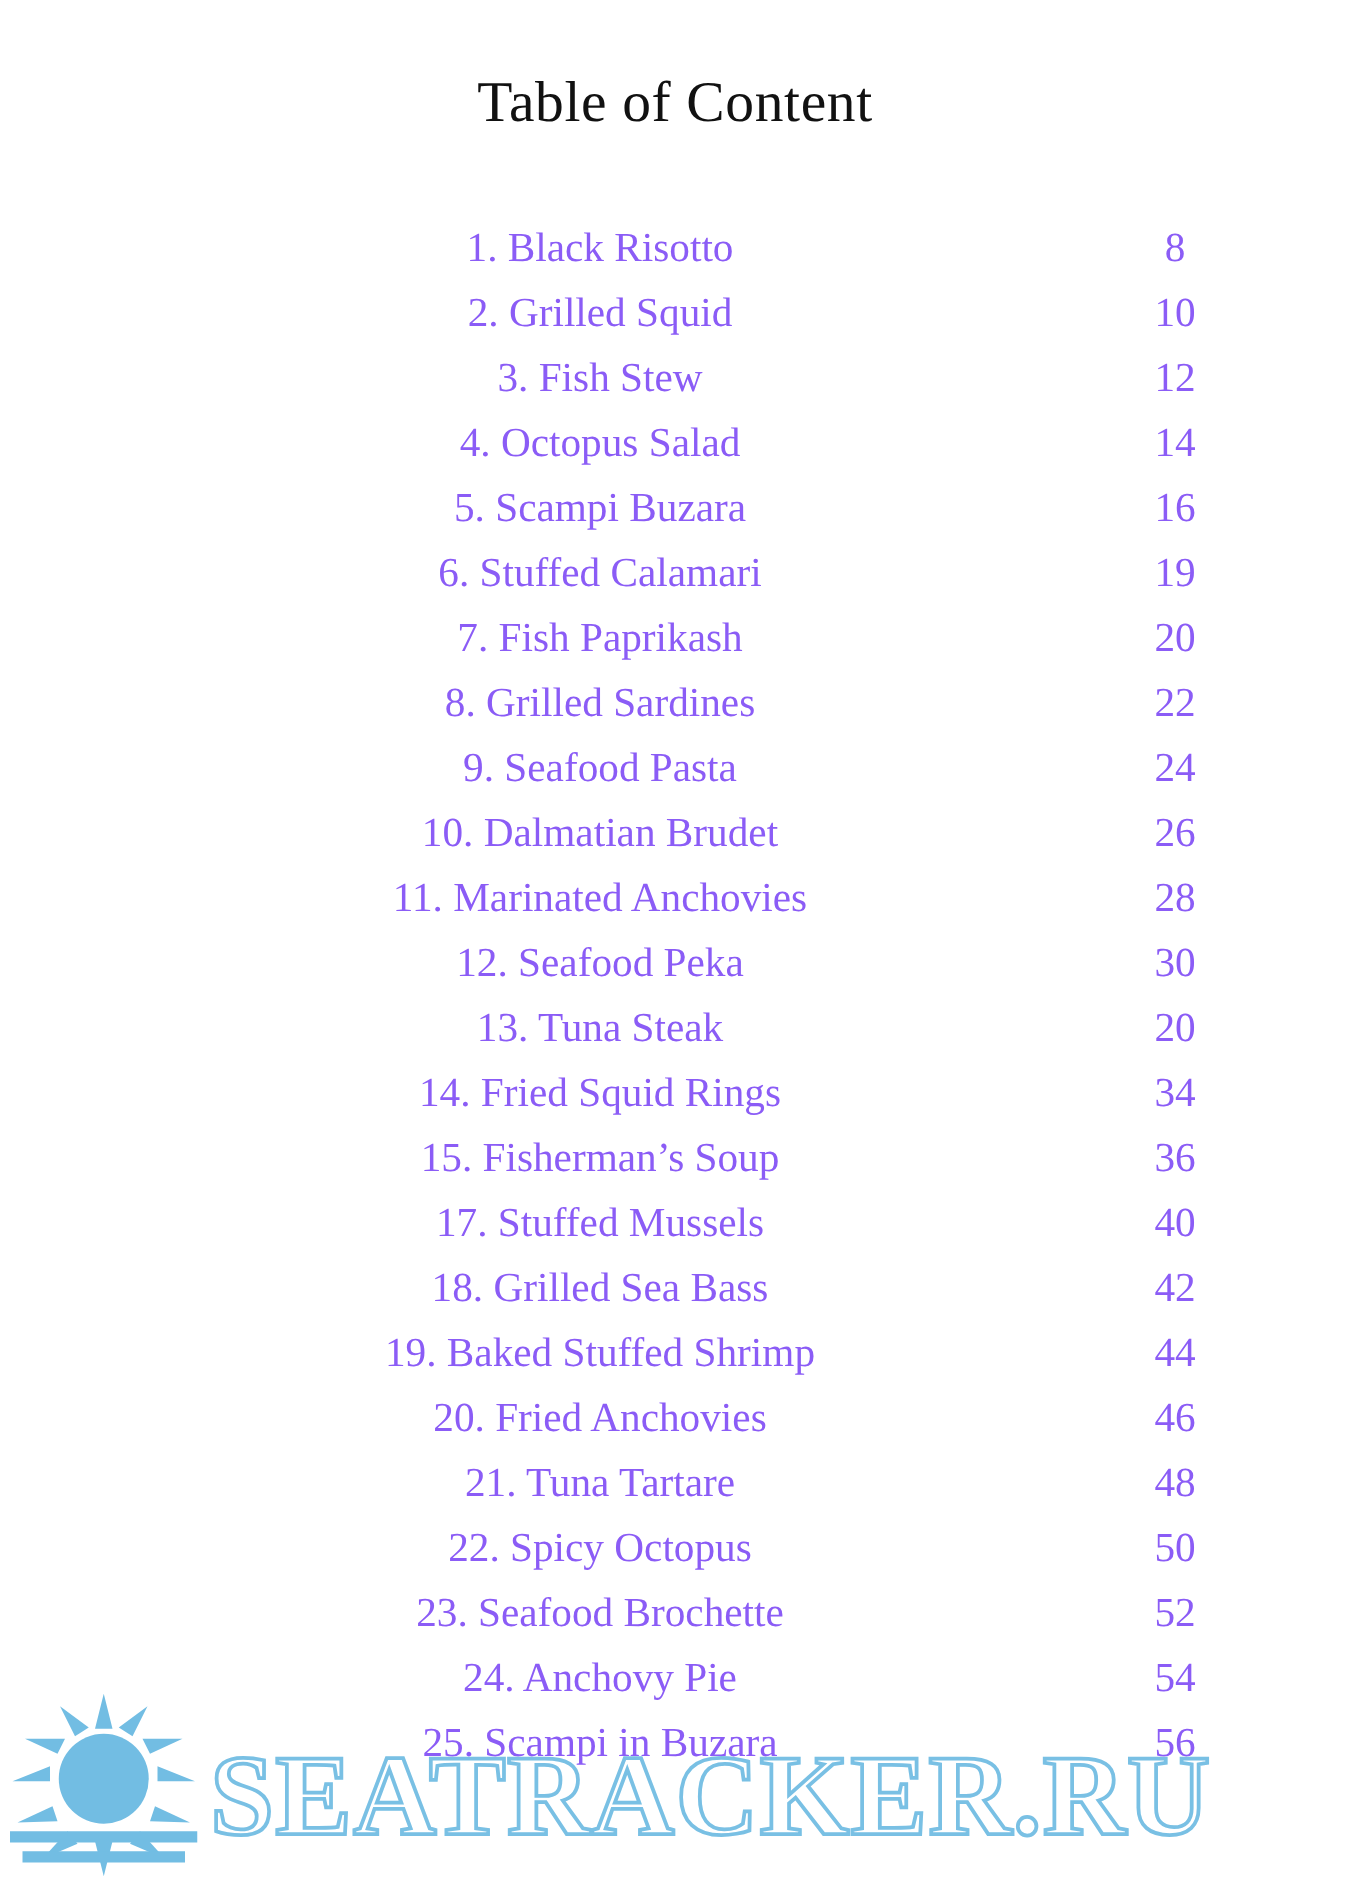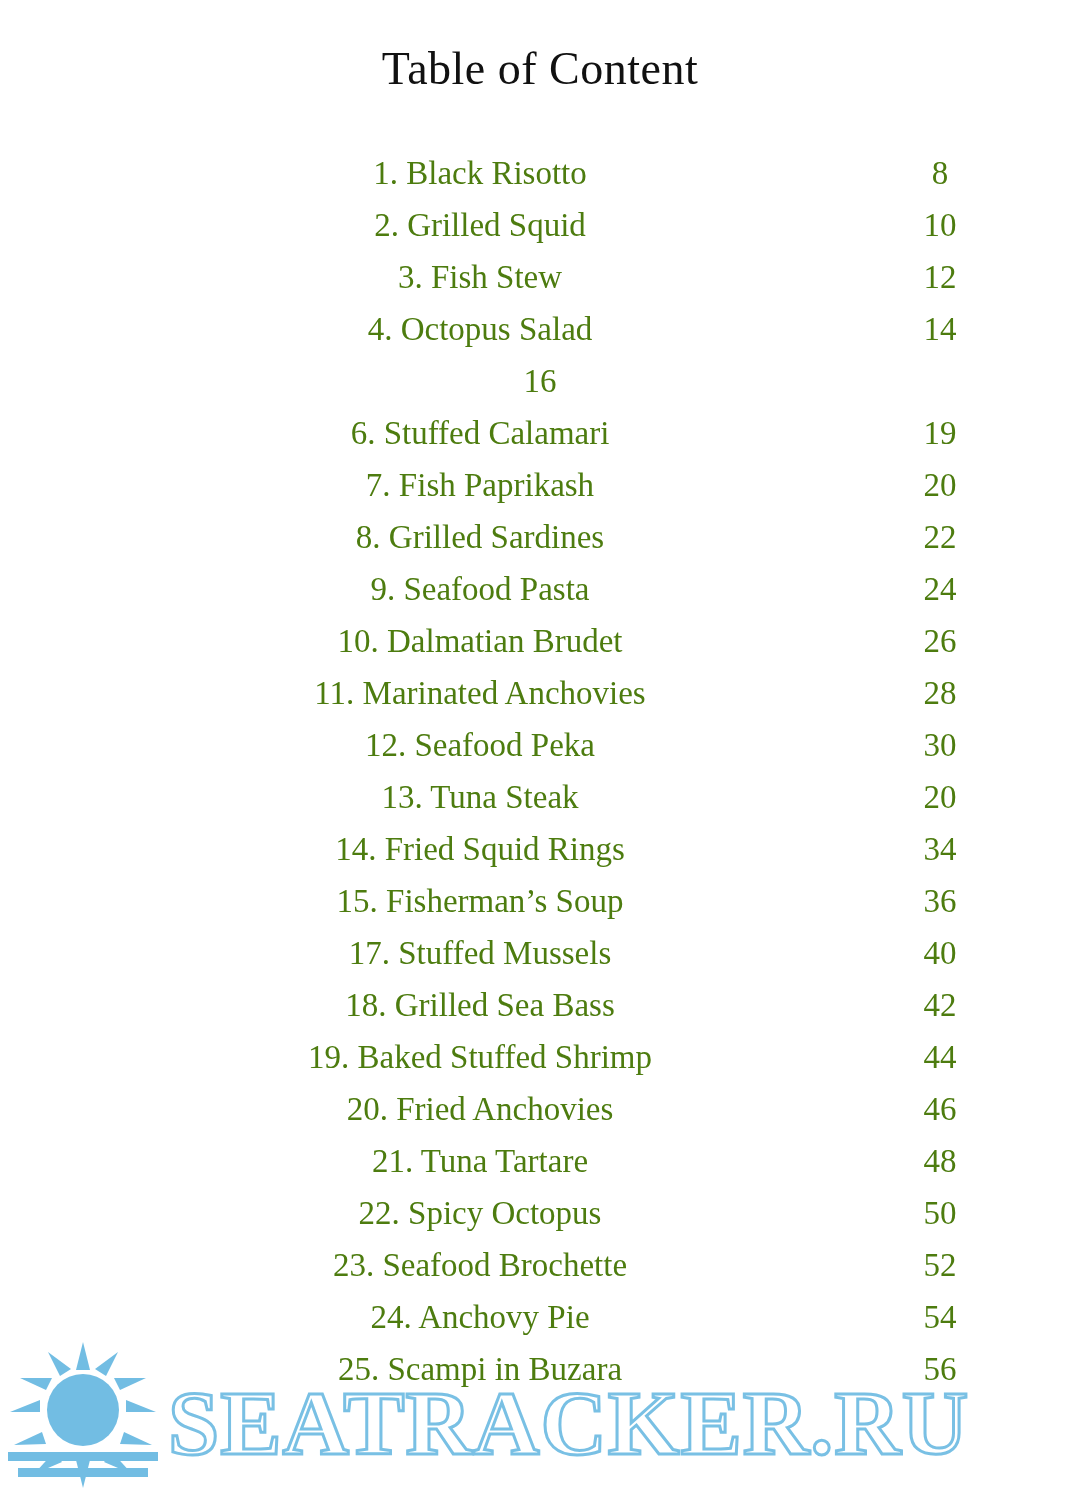--- a/index.html
+++ b/index.html
@@ -21,41 +21,41 @@
     width: 1080px;
     height: 1508px;
     box-sizing: border-box;
   }
 
   .toc-title {
     text-align: center;
     font-size: 46px;
     font-weight: 400;
     letter-spacing: 0.5px;
-    margin: 0;
+    margin: 13px;
     padding-top: 42px;
     color: #111111;
   }
 
   .toc-list {
     margin: 0;
     padding: 0;
     list-style: none;
     position: relative;
     top: 52px;
   }
 
   .toc-row {
     display: flex;
     align-items: baseline;
     justify-content: center;
     height: 52px;
     font-size: 33px;
     line-height: 52px;
-    color: #4d7c0f;
+    color: #8b5cf6;
   }
 
   .toc-entry {
     width: 800px;
     text-align: center;
     white-space: nowrap;
     padding-right: 10px;
     box-sizing: border-box;
   }
 
@@ -114,20 +114,21 @@
     </li>
     <li class="toc-row">
       <span class="toc-entry">3. Fish Stew</span>
       <span class="toc-page">12</span>
     </li>
     <li class="toc-row">
       <span class="toc-entry">4. Octopus Salad</span>
       <span class="toc-page">14</span>
     </li>
     <li class="toc-row">
+      <span class="toc-entry">5. Scampi Buzara</span>
       <span class="toc-page">16</span>
     </li>
     <li class="toc-row">
       <span class="toc-entry">6. Stuffed Calamari</span>
       <span class="toc-page">19</span>
     </li>
     <li class="toc-row">
       <span class="toc-entry">7. Fish Paprikash</span>
       <span class="toc-page">20</span>
     </li>

